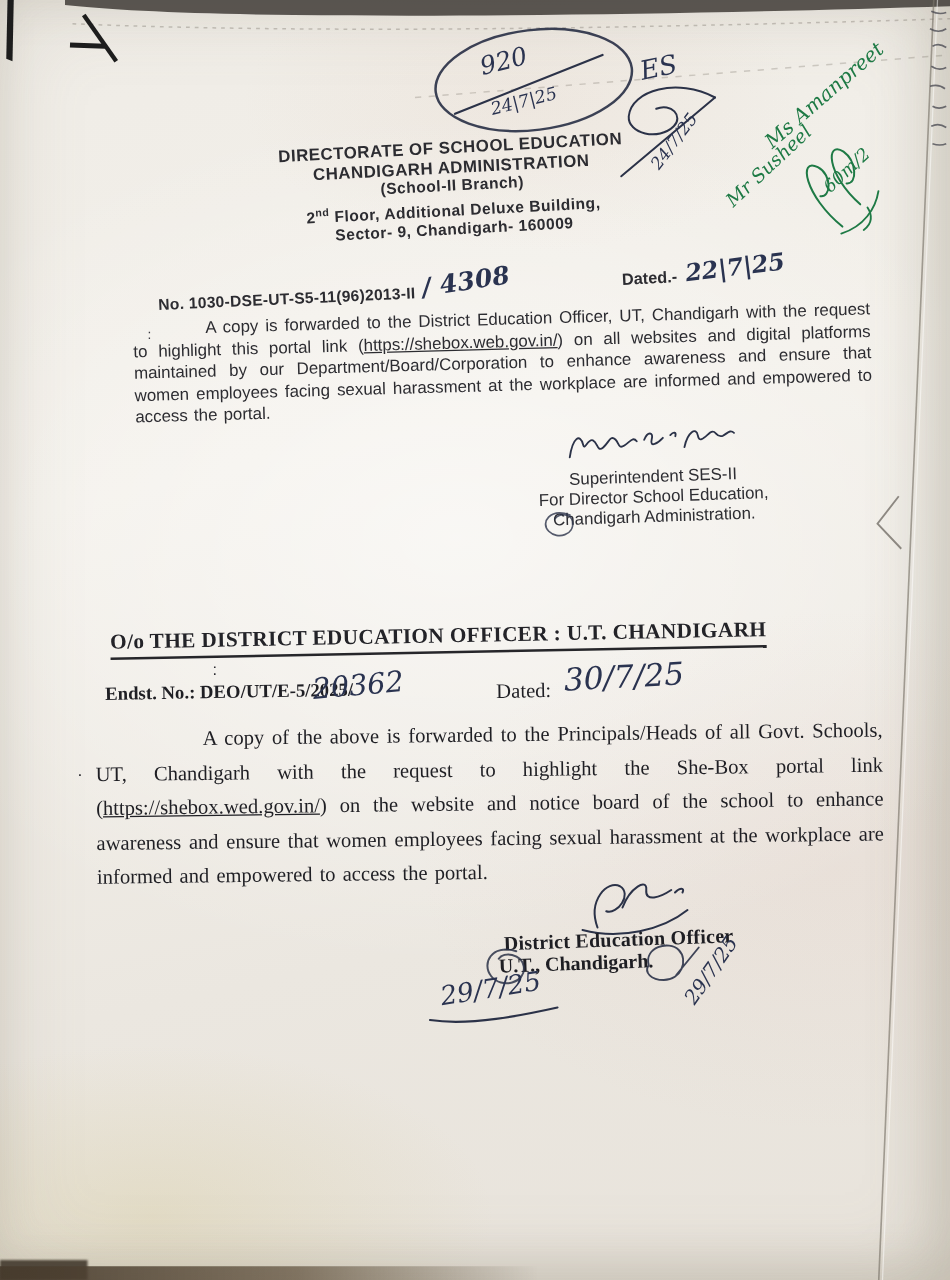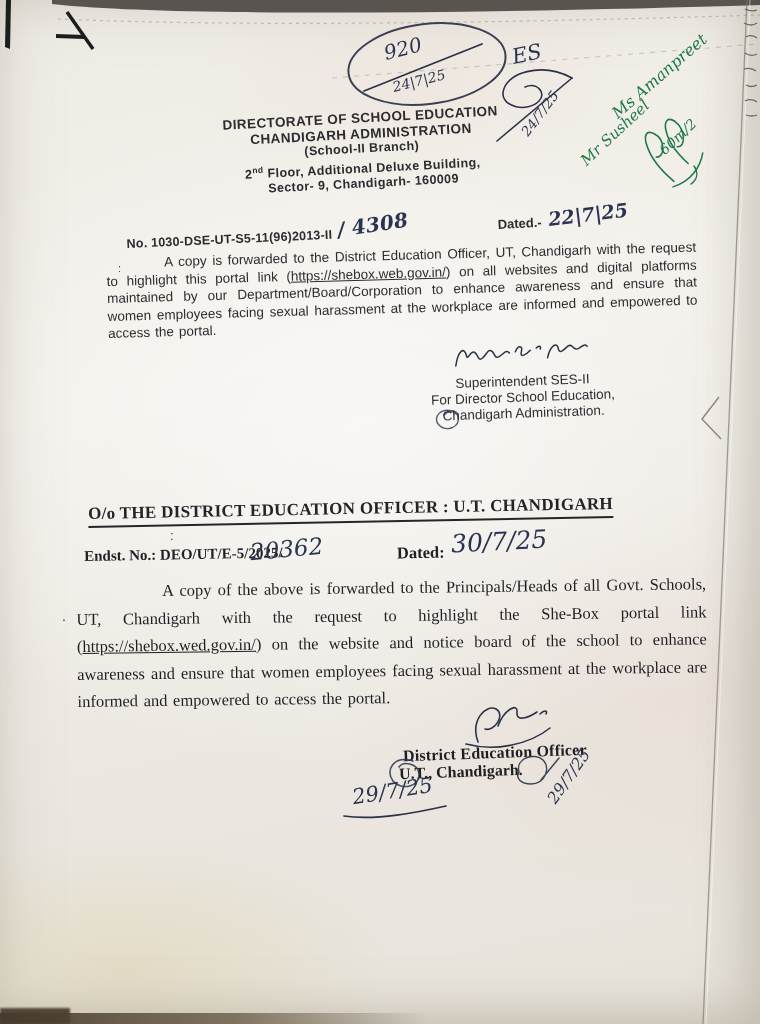--- a/index.html
+++ b/index.html
@@ -45,21 +45,21 @@
   
   .sig1{left:395px;top:344px;width:252px;text-align:center;transform:rotate(-2deg);transform-origin:left top;font-size:13.5px;line-height:16px;color:#2e2e33;}
   .sig1 svg{display:block;margin:0 auto 2px auto;}
 
   
   .office-heading{left:88px;top:504px;transform:rotate(-1.1deg);transform-origin:left top;
     font-family:"Liberation Serif",serif;font-weight:bold;font-size:17px;letter-spacing:.3px;color:#232328;
     border-bottom:2px solid #26262a;padding-bottom:2px;}
   .endst-label{left:84px;top:548px;transform:rotate(-1deg);transform-origin:left top;font-family:"Liberation Serif",serif;font-weight:600;font-size:15px;color:#1f1f24;}
   .endst-hw{left:250px;top:536px;font-size:23px;transform:rotate(-5deg);}
-  .dated2-label{left:397px;top:543px;transform:rotate(-1deg);font-family:"Liberation Serif",serif;font-weight:bold;font-size:16.5px;color:#1f1f24;}
+  .dated2-label{left:397px;top:543px;transform:rotate(-1deg);font-family:"Liberation Serif",serif;font-weight:normal;font-size:16.5px;color:#1f1f24;}
   .dated2-hw{left:451px;top:527px;font-size:25px;transform:rotate(-3deg);}
 
   
   .para2{left:76px;top:578px;width:630px;margin:0;transform:rotate(-0.7deg);transform-origin:left top;
     font-family:"Liberation Serif",serif;font-size:16.5px;line-height:27.5px;text-align:justify;text-indent:86px;color:#1f1f24;word-spacing:1.5px;}
 
   
   .sig2-l1{left:403px;top:744px;transform:rotate(-2deg);font-family:"Liberation Serif",serif;font-weight:bold;font-size:16px;color:#1e1e23;letter-spacing:.2px;}
   .sig2-l2{left:399px;top:763px;transform:rotate(-2deg);font-family:"Liberation Serif",serif;font-weight:bold;font-size:16px;color:#1e1e23;}
   .sig2-date-left{left:352px;top:779px;font-size:21px;transform:rotate(-9deg);}

